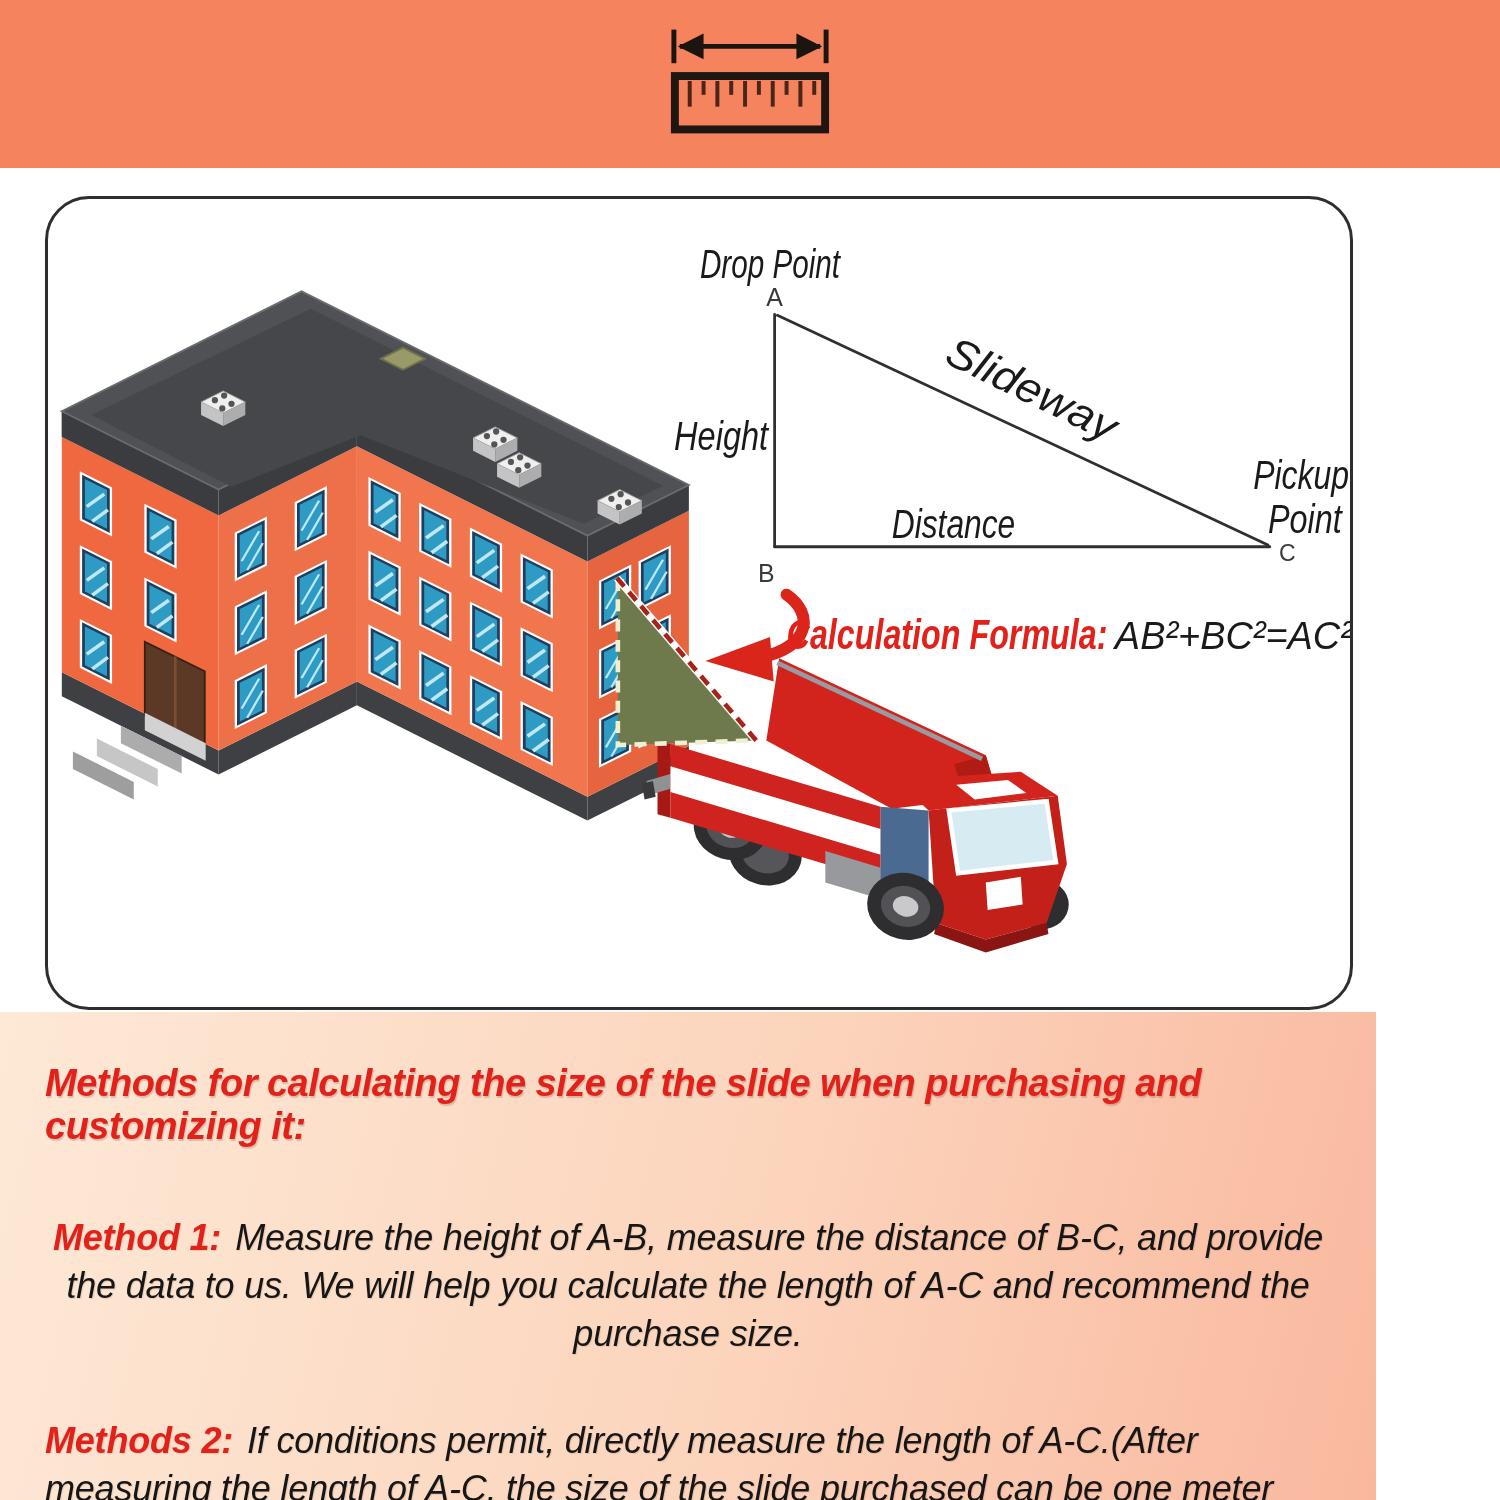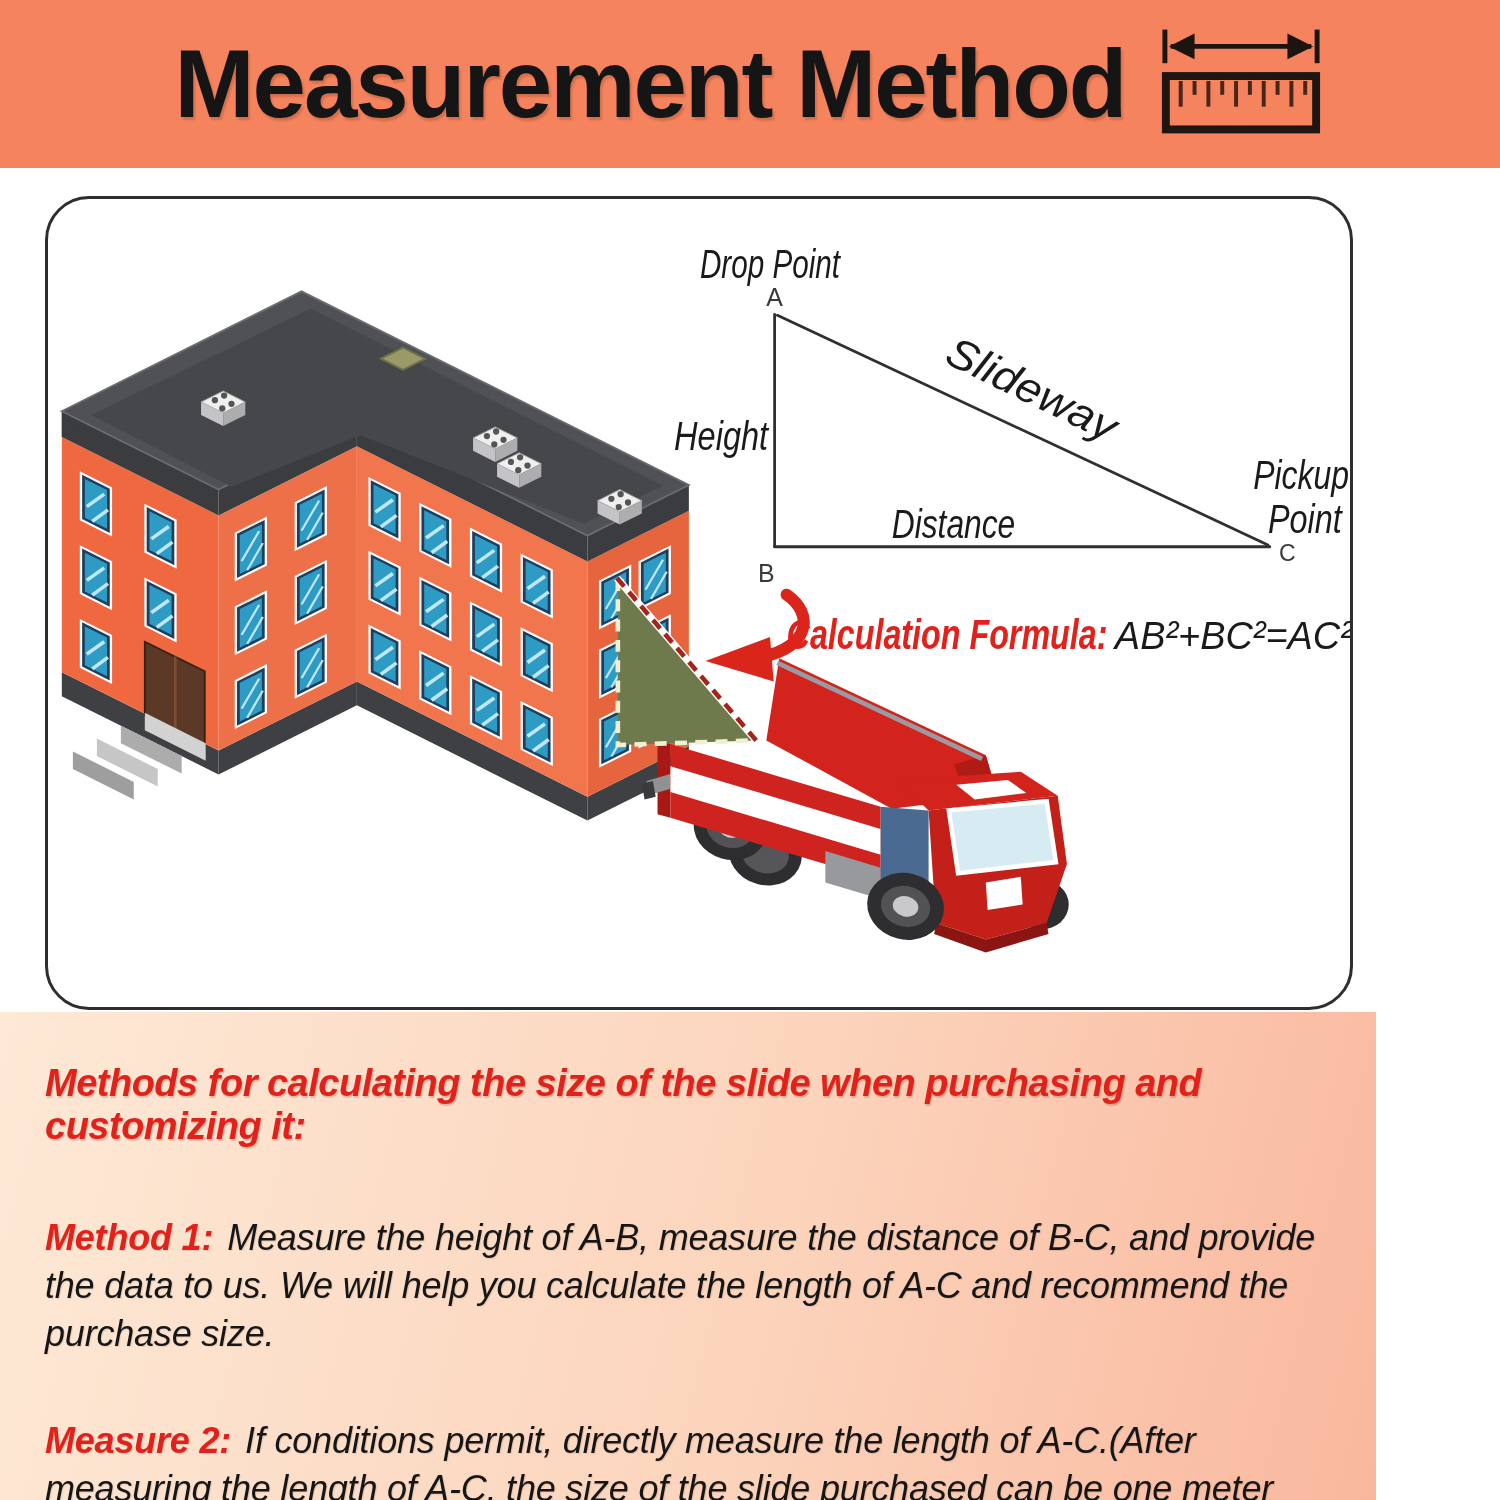--- a/index.html
+++ b/index.html
@@ -36,32 +36,31 @@
   }
   .methods h2{
     margin:0;font-size:38px;font-weight:bold;font-style:italic;
     color:var(--accent-red,#E2211A);letter-spacing:-0.5px;
     text-shadow:1px 2px 1px rgba(60,10,5,.18);
   }
   .methods p{
     margin:0;font-size:36px;line-height:1.34;letter-spacing:-0.2px;
     text-shadow:1px 1px 1px rgba(60,30,10,.12);
   }
-  .methods p.m1{margin-top:66px;}
+  .methods p.m1{margin-top:66px;text-align:center;}
   .methods p.m2{margin-top:58px;}
   .methods .mlabel{
     color:var(--accent-red,#E2211A);font-weight:bold;margin-right:14px;
   }
   svg text{font-family:"Liberation Sans", sans-serif;}
 </style>
 </head>
 <body>
 
 <div class="header">
-  <h1>Measurement Method</h1>
   <svg class="ruler-ico" width="168" height="112" viewBox="0 0 170 112" aria-hidden="true">
     <g stroke="#1B1411" stroke-width="5">
       <line x1="8" y1="5" x2="8" y2="39"></line>
       <line x1="162" y1="5" x2="162" y2="39"></line>
       <line x1="14" y1="22" x2="156" y2="22"></line>
     </g>
     <polygon points="12,22 38,9 38,35" fill="#1B1411"></polygon>
     <polygon points="158,22 132,9 132,35" fill="#1B1411"></polygon>
     <rect x="9" y="52" width="152" height="54" fill="none" stroke="#201611" stroke-width="8"></rect>
     <g stroke="#4A251A" stroke-width="4">
@@ -277,14 +276,14 @@
     <polygon points="758,666 828,640 832,688" fill="#DA251B"></polygon>
     <text x="846" y="653" font-size="46" font-style="italic" font-weight="bold" fill="#E2211A" textLength="348" lengthAdjust="spacingAndGlyphs">Calculation Formula:</text>
     <text x="1202" y="653" font-size="43" font-style="italic" fill="#1A1A1A" textLength="258" lengthAdjust="spacingAndGlyphs">AB²+BC²=AC²</text>
   </g>
 </svg>
 </div>
 
 <div class="methods">
   <h2>Methods for calculating the size of the slide when purchasing and customizing it:</h2>
   <p class="m1"><span class="mlabel">Method 1:</span><span>Measure the height of A-B, measure the distance of B-C, and provide the data to us. We will help you calculate the length of A-C and recommend the purchase size.</span></p>
-  <p class="m2"><span class="mlabel">Measure 2:</span><span>If conditions permit, directly measure the length of A-C.(After measuring the length of A-C, the size of the slide purchased can be one meter larger than A-C. Place the order with confidence!)</span></p>
+  <p class="m2"><span class="mlabel">Methods 2:</span><span>If conditions permit, directly measure the length of A-C.(After measuring the length of A-C, the size of the slide purchased can be one meter larger than A-C. Place the order with confidence!)</span></p>
 </div>
 
 </body></html>

